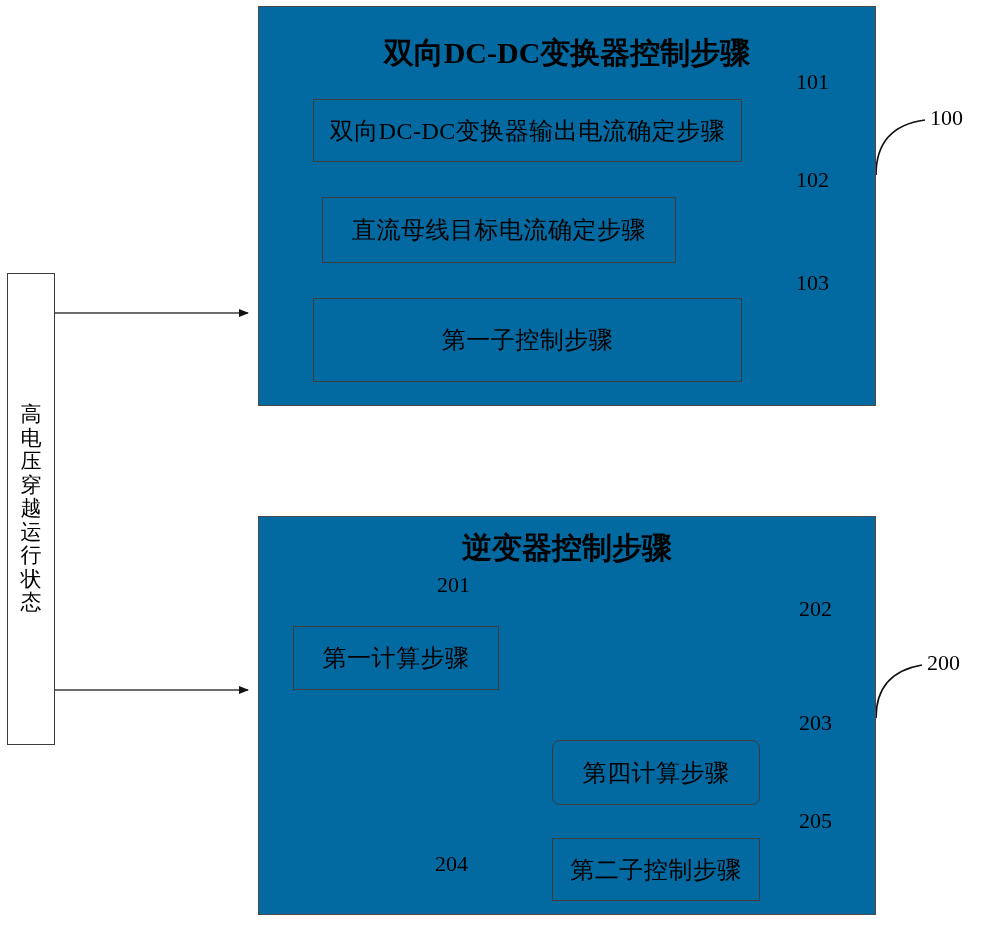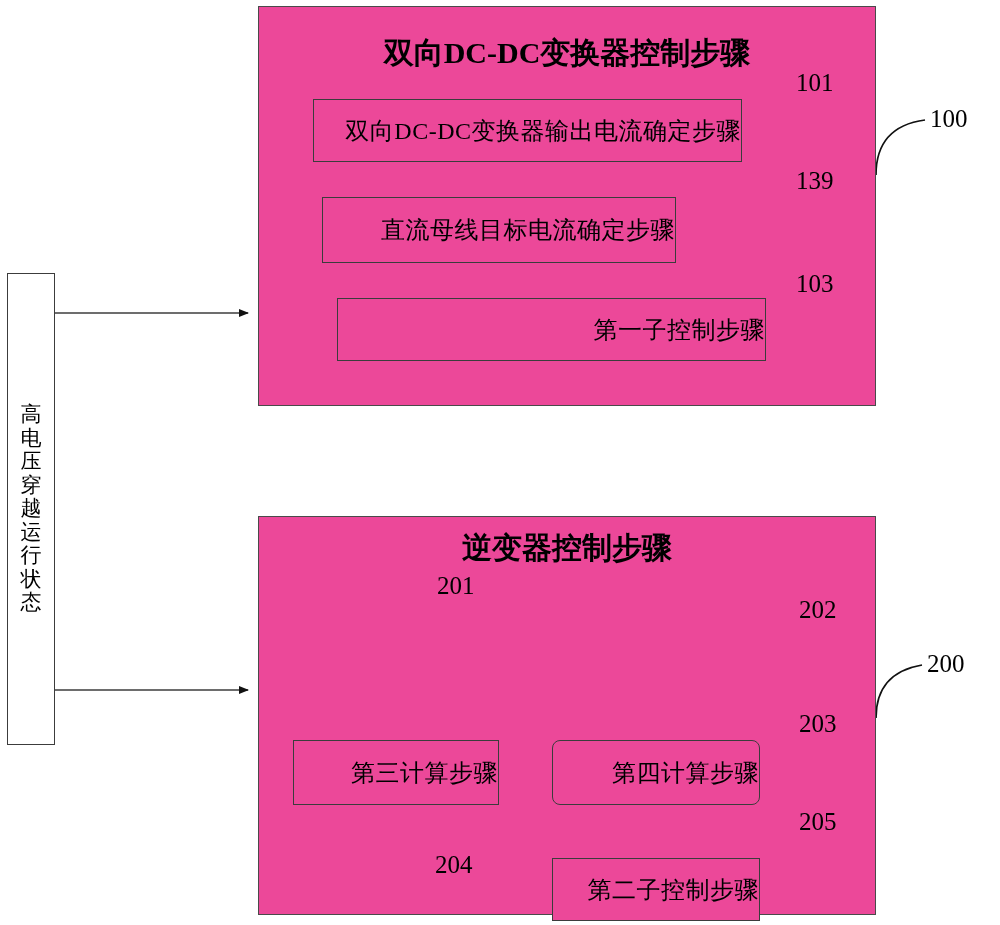--- a/index.html
+++ b/index.html
@@ -21,25 +21,25 @@
     position: absolute;
     left: 0;
     top: 0;
     width: 1000px;
     height: 925px;
     pointer-events: none;
   }
   .box {
     position: absolute;
     border: 1px solid #3c3c3c;
-    background: #ec4899;
+    background: #0369a1;
     box-sizing: border-box;
     display: flex;
     align-items: center;
-    justify-content: flex-end;
+    justify-content: center;
     text-align: center;
   }
   .outer-box {
     border: 1px solid #4a4a4a;
   }
   .group-title {
     position: absolute;
     font-size: 30px;
     font-weight: bold;
     letter-spacing: 0px;
@@ -71,21 +71,21 @@
     font-size: 21px;
     line-height: 1.12;
     color: #000000;
     text-align: center;
   }
   .vert-text span {
     display: block;
   }
   .ref-num {
     position: absolute;
-    font-size: 25px;
+    font-size: 22px;
     color: #000000;
     white-space: nowrap;
     font-family: "Liberation Serif", "DejaVu Serif", serif;
   }
 </style>
 </head>
 <body>
 
 <div id="canvas">
 
@@ -194,44 +194,44 @@
   <div class="group-title" style="left:258px; top:33px; width:618px; text-align:center;">双向DC-DC变换器控制步骤</div>
 
   <div class="box" style="left:313px; top:99px; width:429px; height:63px;">
     <span class="step-label">双向DC-DC变换器输出电流确定步骤</span>
   </div>
 
   <div class="box" style="left:322px; top:197px; width:354px; height:66px;">
     <span class="step-label">直流母线目标电流确定步骤</span>
   </div>
 
-  <div class="box" style="left:313px; top:298px; width:429px; height:63px;margin-left:24px;">
+  <div class="box" style="left:313px; top:298px; width:429px; height:84px;">
     <span class="step-label">第一子控制步骤</span>
   </div>
 
   <div class="ref-num" style="left:930px; top:105px;">100</div>
   <div class="ref-num" style="left:796px; top:69px;">101</div>
-  <div class="ref-num" style="left:796px; top:167px;">139</div>
+  <div class="ref-num" style="left:796px; top:167px;">102</div>
   <div class="ref-num" style="left:796px; top:270px;">103</div>
 
   <div class="box outer-box" style="left:258px; top:516px; width:618px; height:399px;"></div>
 
   <div class="group-title" style="left:258px; top:528px; width:618px; text-align:center;">逆变器控制步骤</div>
 
-
-
-  <div class="box" style="left:293px; top:740px; width:206px; height:65px;">
-    <span class="step-label">第三计算步骤</span>
-  </div>
+  <div class="box" style="left:293px; top:626px; width:206px; height:64px;">
+    <span class="step-label">第一计算步骤</span>
+  </div>
+
+
 
   <div class="box" style="left:552px; top:740px; width:208px; height:65px;border-radius:8px;">
     <span class="step-label">第四计算步骤</span>
   </div>
 
-  <div class="box" style="left:552px; top:838px; width:208px; height:63px;margin-top:20px;">
+  <div class="box" style="left:552px; top:838px; width:208px; height:63px;">
     <span class="step-label">第二子控制步骤</span>
   </div>
 
   <div class="ref-num" style="left:927px; top:650px;text-align:right;">200</div>
   <div class="ref-num" style="left:437px; top:572px;">201</div>
   <div class="ref-num" style="left:799px; top:596px;">202</div>
   <div class="ref-num" style="left:435px; top:851px;">204</div>
   <div class="ref-num" style="left:799px; top:710px;">203</div>
   <div class="ref-num" style="left:799px; top:808px;">205</div>
 

